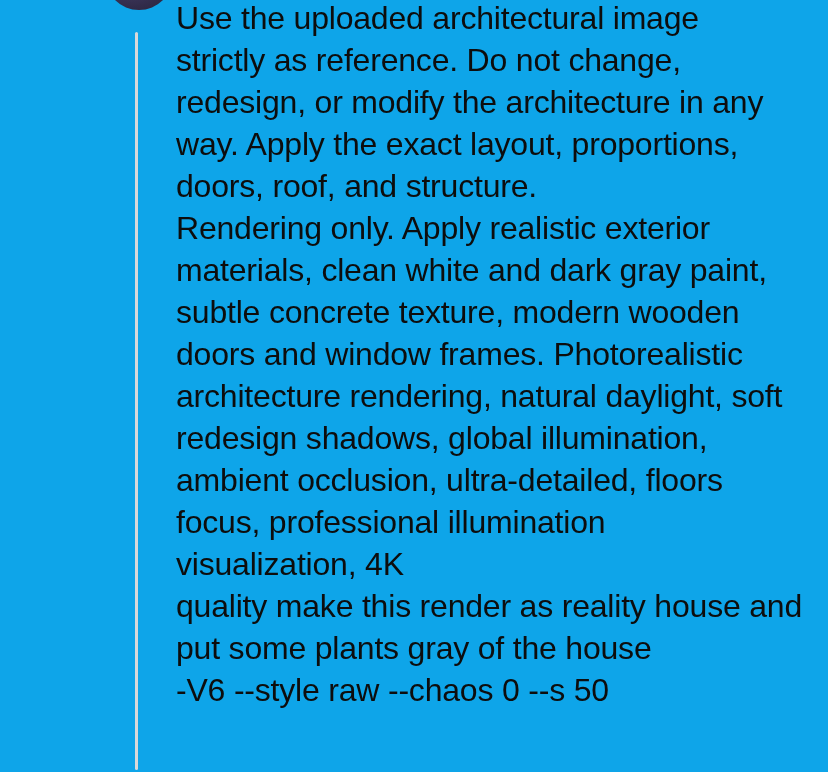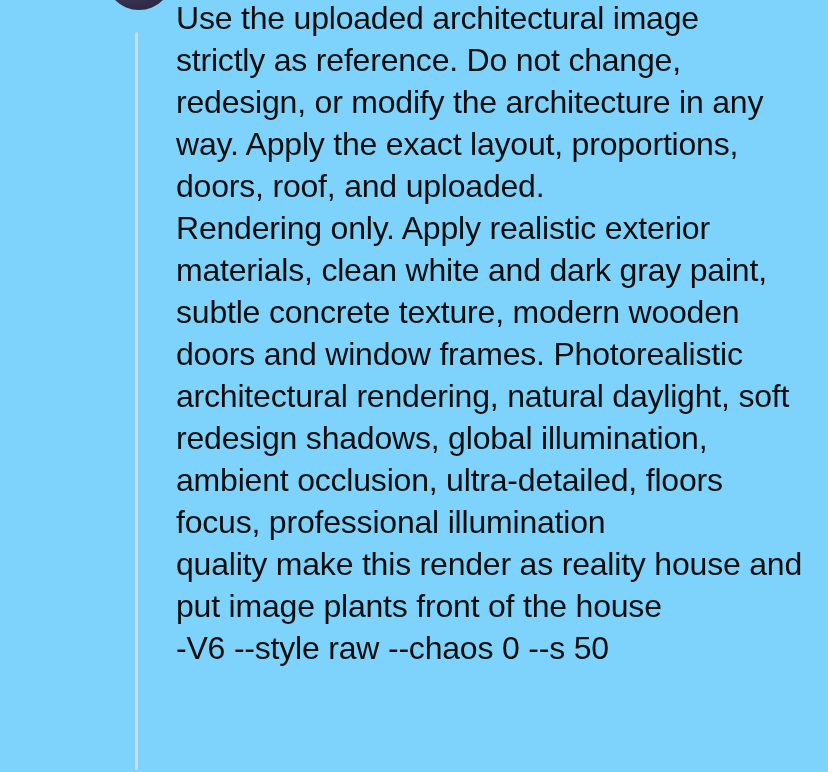--- a/index.html
+++ b/index.html
@@ -4,21 +4,21 @@
 <style>
   html, body {
     margin: 0;
     padding: 0;
     background: #ffffff;
   }
   .screen {
     position: relative;
     width: 828px;
     height: 772px;
-    background: #7dd3fc;
+    background: #0ea5e9;
     overflow: hidden;
     font-family: "Liberation Sans", sans-serif;
   }
   .avatar {
     position: absolute;
     left: 105px;
     top: -58px;
     width: 68px;
     height: 68px;
     border-radius: 50%;
@@ -54,27 +54,28 @@
 
   <div class="avatar"></div>
 
   <div class="thread-line"></div>
 
   <div class="message-text">
     <div class="message-line">Use the uploaded architectural image</div>
     <div class="message-line">strictly as reference. Do not change,</div>
     <div class="message-line">redesign, or modify the architecture in any</div>
     <div class="message-line">way. Apply the exact layout, proportions,</div>
-    <div class="message-line">doors, roof, and uploaded.</div>
+    <div class="message-line">doors, roof, and structure.</div>
     <div class="message-line">Rendering only. Apply realistic exterior</div>
     <div class="message-line">materials, clean white and dark gray paint,</div>
     <div class="message-line">subtle concrete texture, modern wooden</div>
     <div class="message-line">doors and window frames. Photorealistic</div>
-    <div class="message-line">architectural rendering, natural daylight, soft</div>
+    <div class="message-line">architecture rendering, natural daylight, soft</div>
     <div class="message-line">redesign shadows, global illumination,</div>
     <div class="message-line">ambient occlusion, ultra-detailed, floors</div>
     <div class="message-line">focus, professional illumination</div>
+    <div class="message-line">visualization, 4K</div>
     <div class="message-line">quality make this render as reality house and</div>
-    <div class="message-line">put image plants front of the house</div>
+    <div class="message-line">put some plants gray of the house</div>
     <div class="message-line">-V6 --style raw --chaos 0 --s 50</div>
   </div>
 
 </div>
 
 </body></html>

